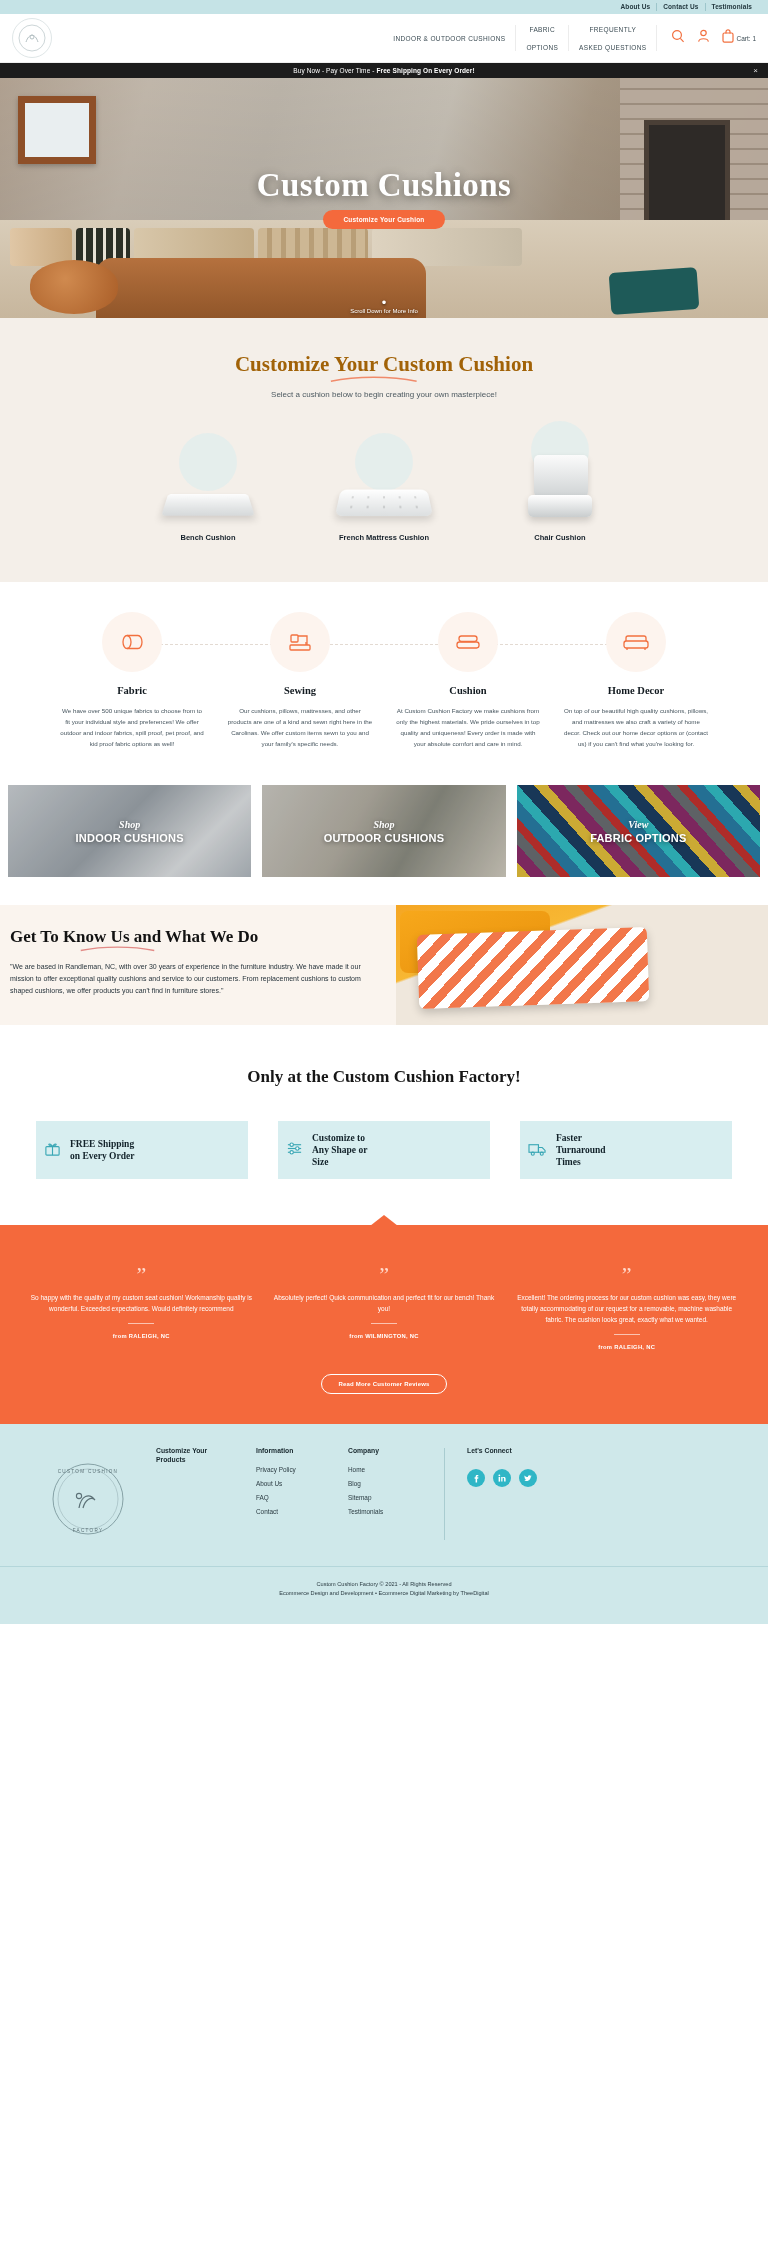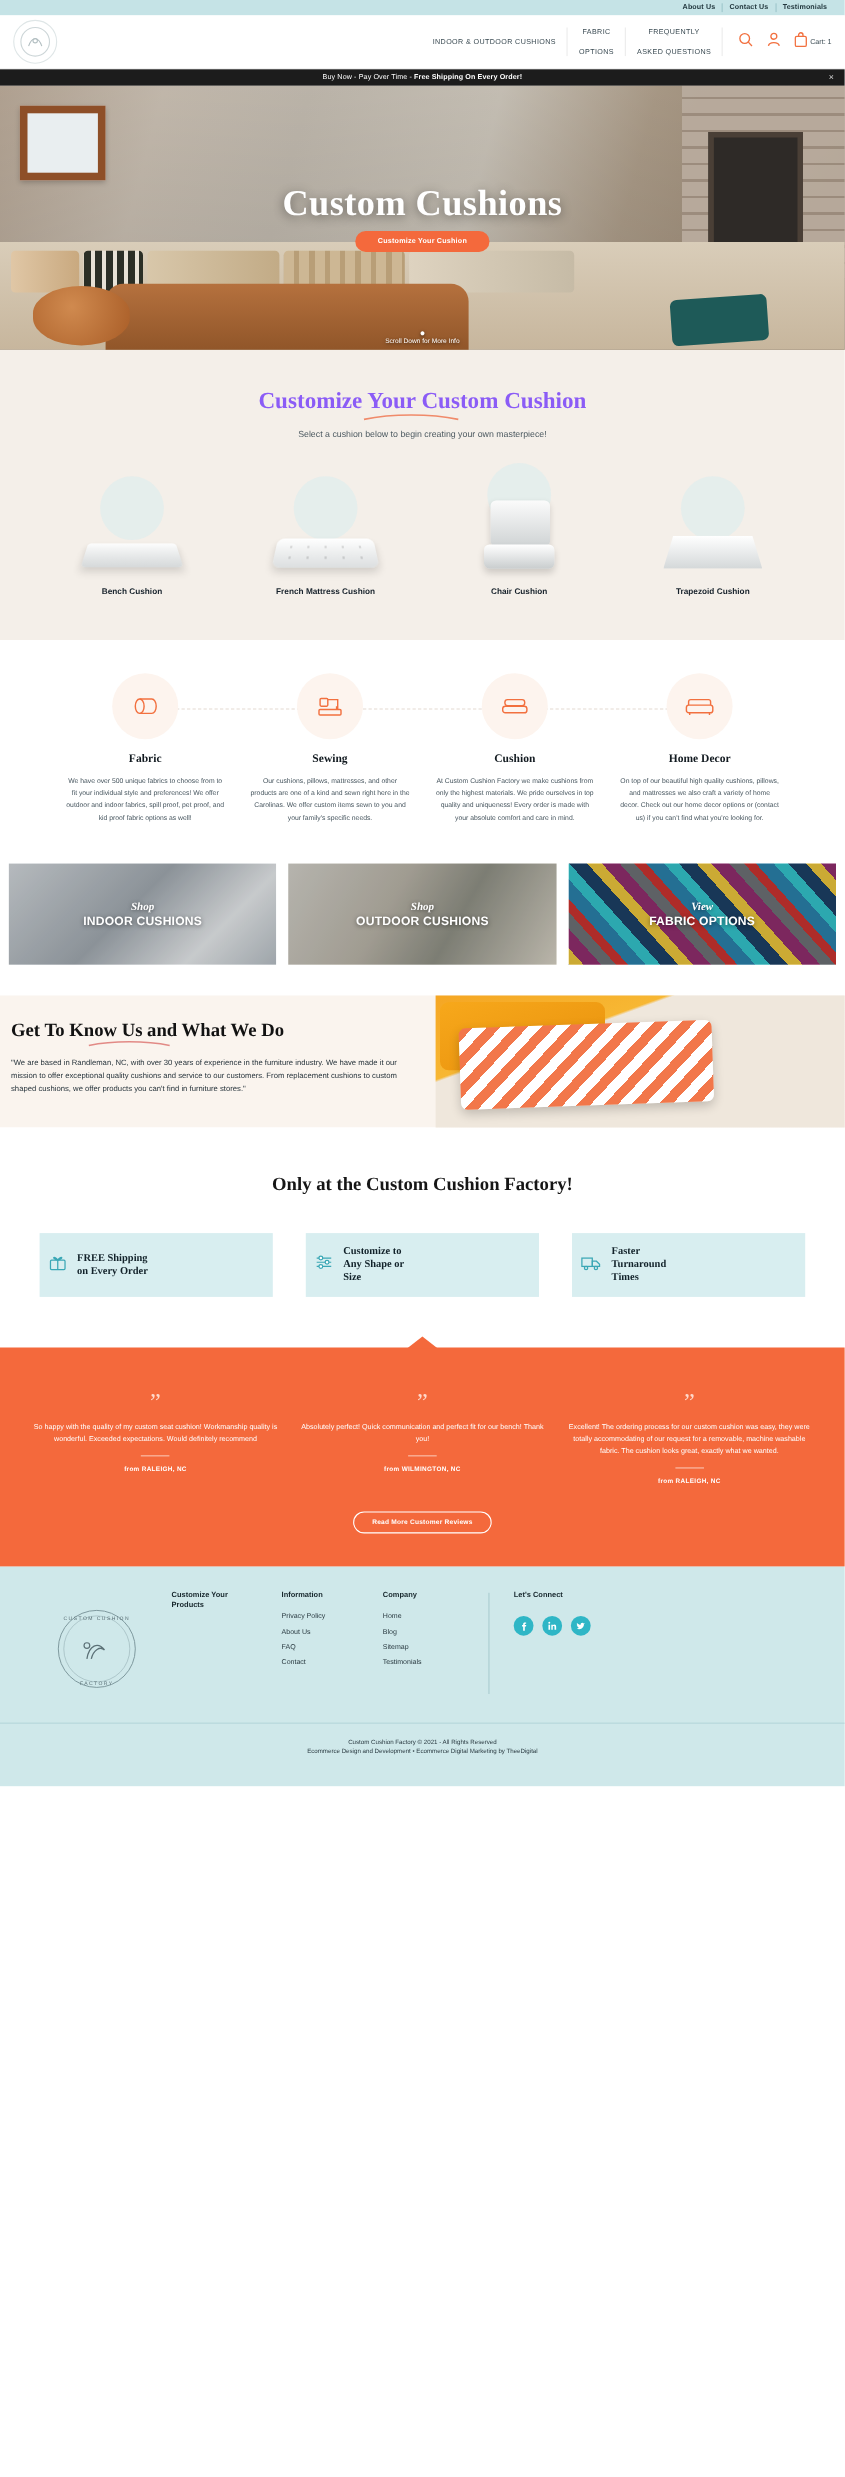--- a/index.html
+++ b/index.html
@@ -169,21 +169,21 @@
   
   .customize {
     background: #f4efe9;
     padding: 34px 0 40px;
     text-align: center;
   }
   .sec-title {
     font-family: "Liberation Serif", serif;
     font-size: 21px;
     font-weight: bold;
-    color: #8b5cf6;
+    color: #a16207;
     display: inline-block;
     position: relative;
   }
   .sec-title .swoosh {
     position: absolute; left: 32%; right: 14%; bottom: -6px; height: 7px;
   }
   .sec-sub {
     font-size: 8px; color: #4d5a61; margin-top: 13px;
   }
   .cushion-grid {
@@ -500,27 +500,20 @@
       </div>
       <div class="cushion-card">
         <div class="cushion-img">
           <div class="cushion-halo" style="top:-18px"></div>
           <div class="shape-chair">
             <div class="back"></div>
               <div class="seat"></div>
           </div>
         </div>
         <div class="cushion-label">Chair Cushion</div>
-      </div>
-      <div class="cushion-card">
-        <div class="cushion-img">
-          <div class="cushion-halo"></div>
-          <div class="shape-trap"></div>
-        </div>
-        <div class="cushion-label">Trapezoid Cushion</div>
       </div>
     </div>
   </div>
 
   <div class="features">
     <div class="feat-line"></div>
 
     <div class="feat">
       <div class="feat-circle">
         <svg width="26" height="26" viewBox="0 0 26 26">

